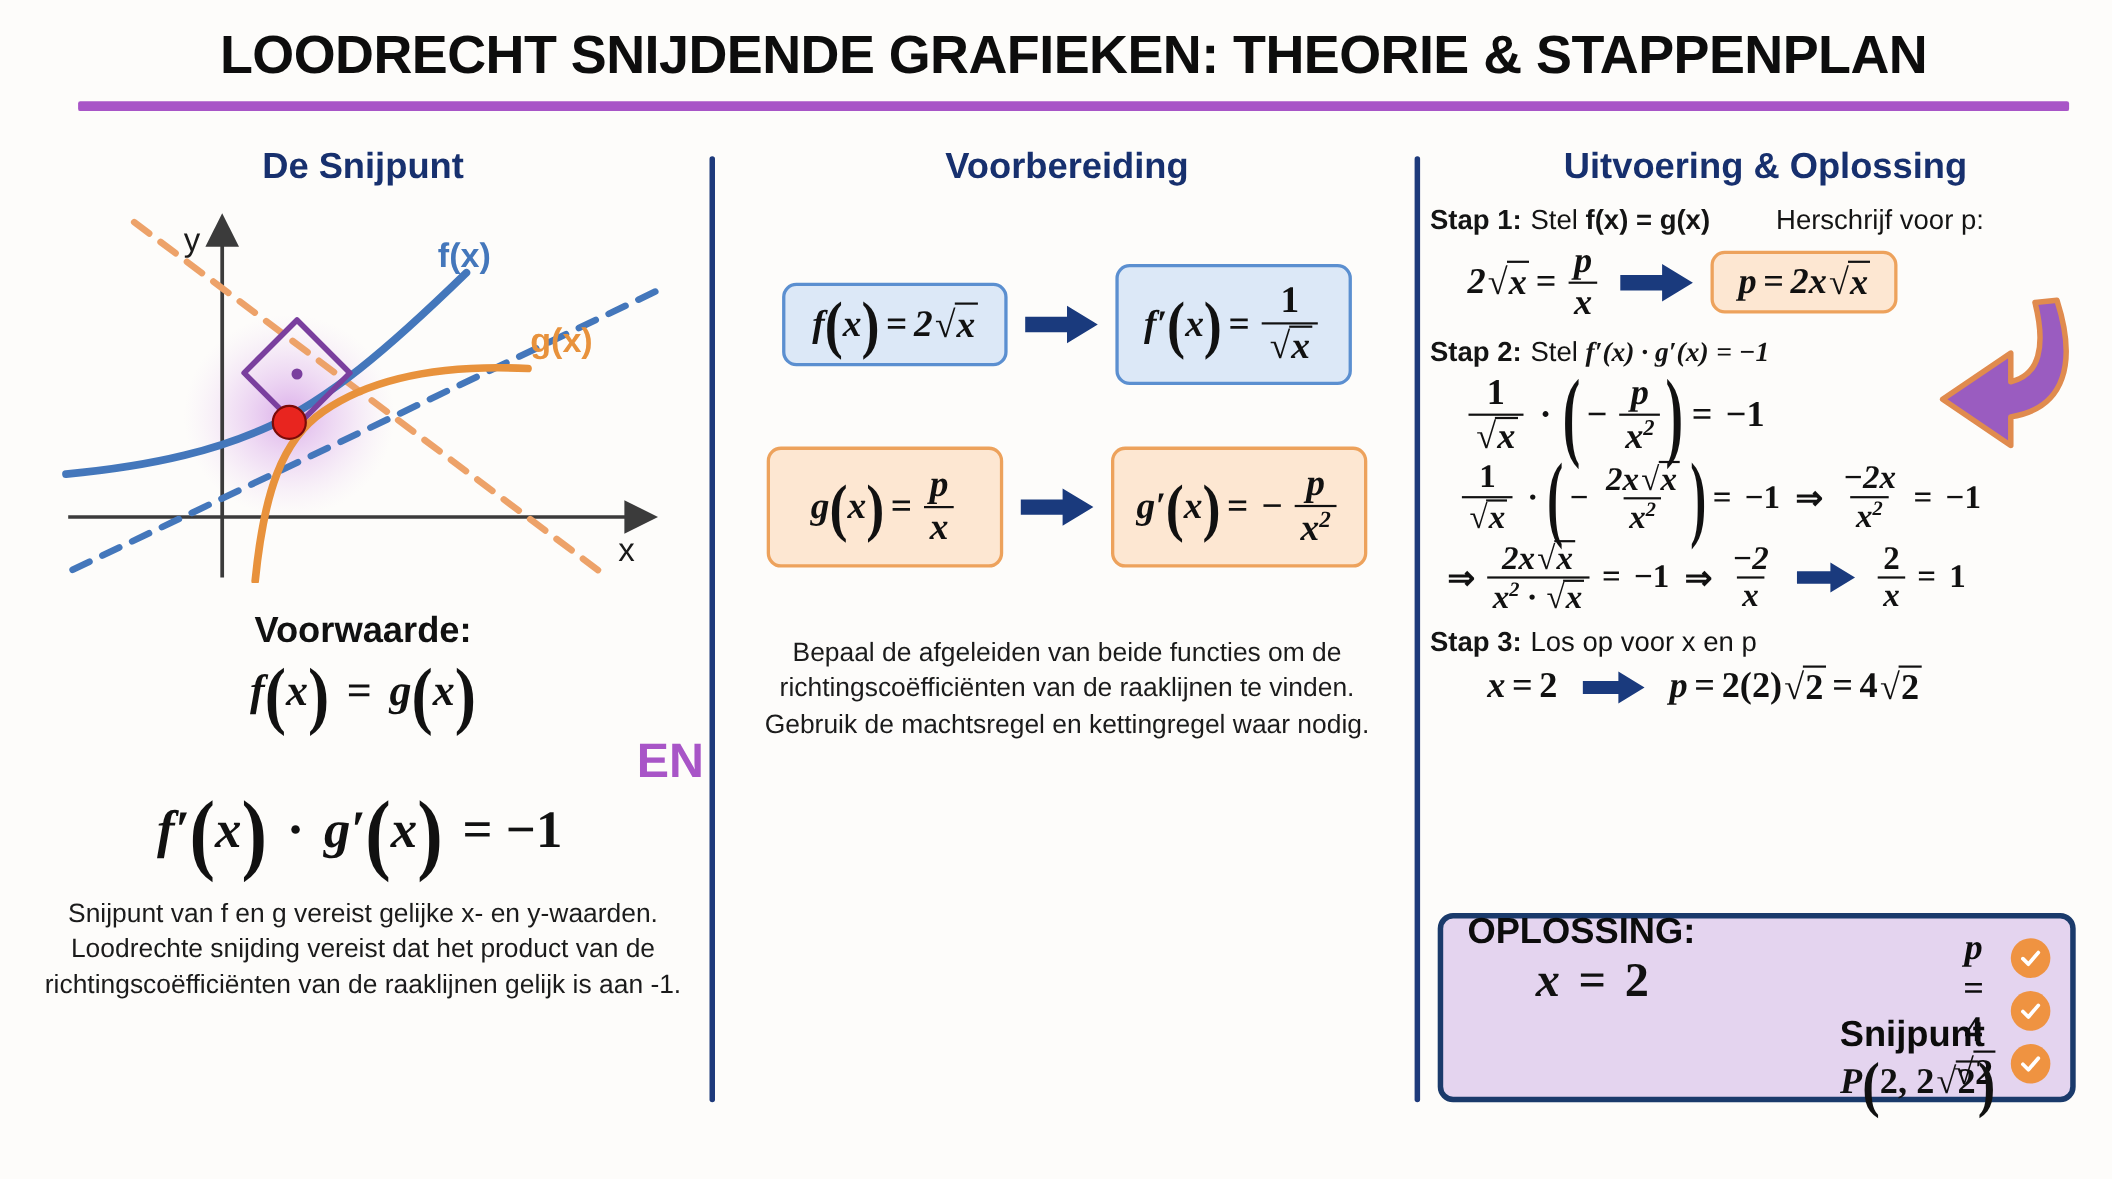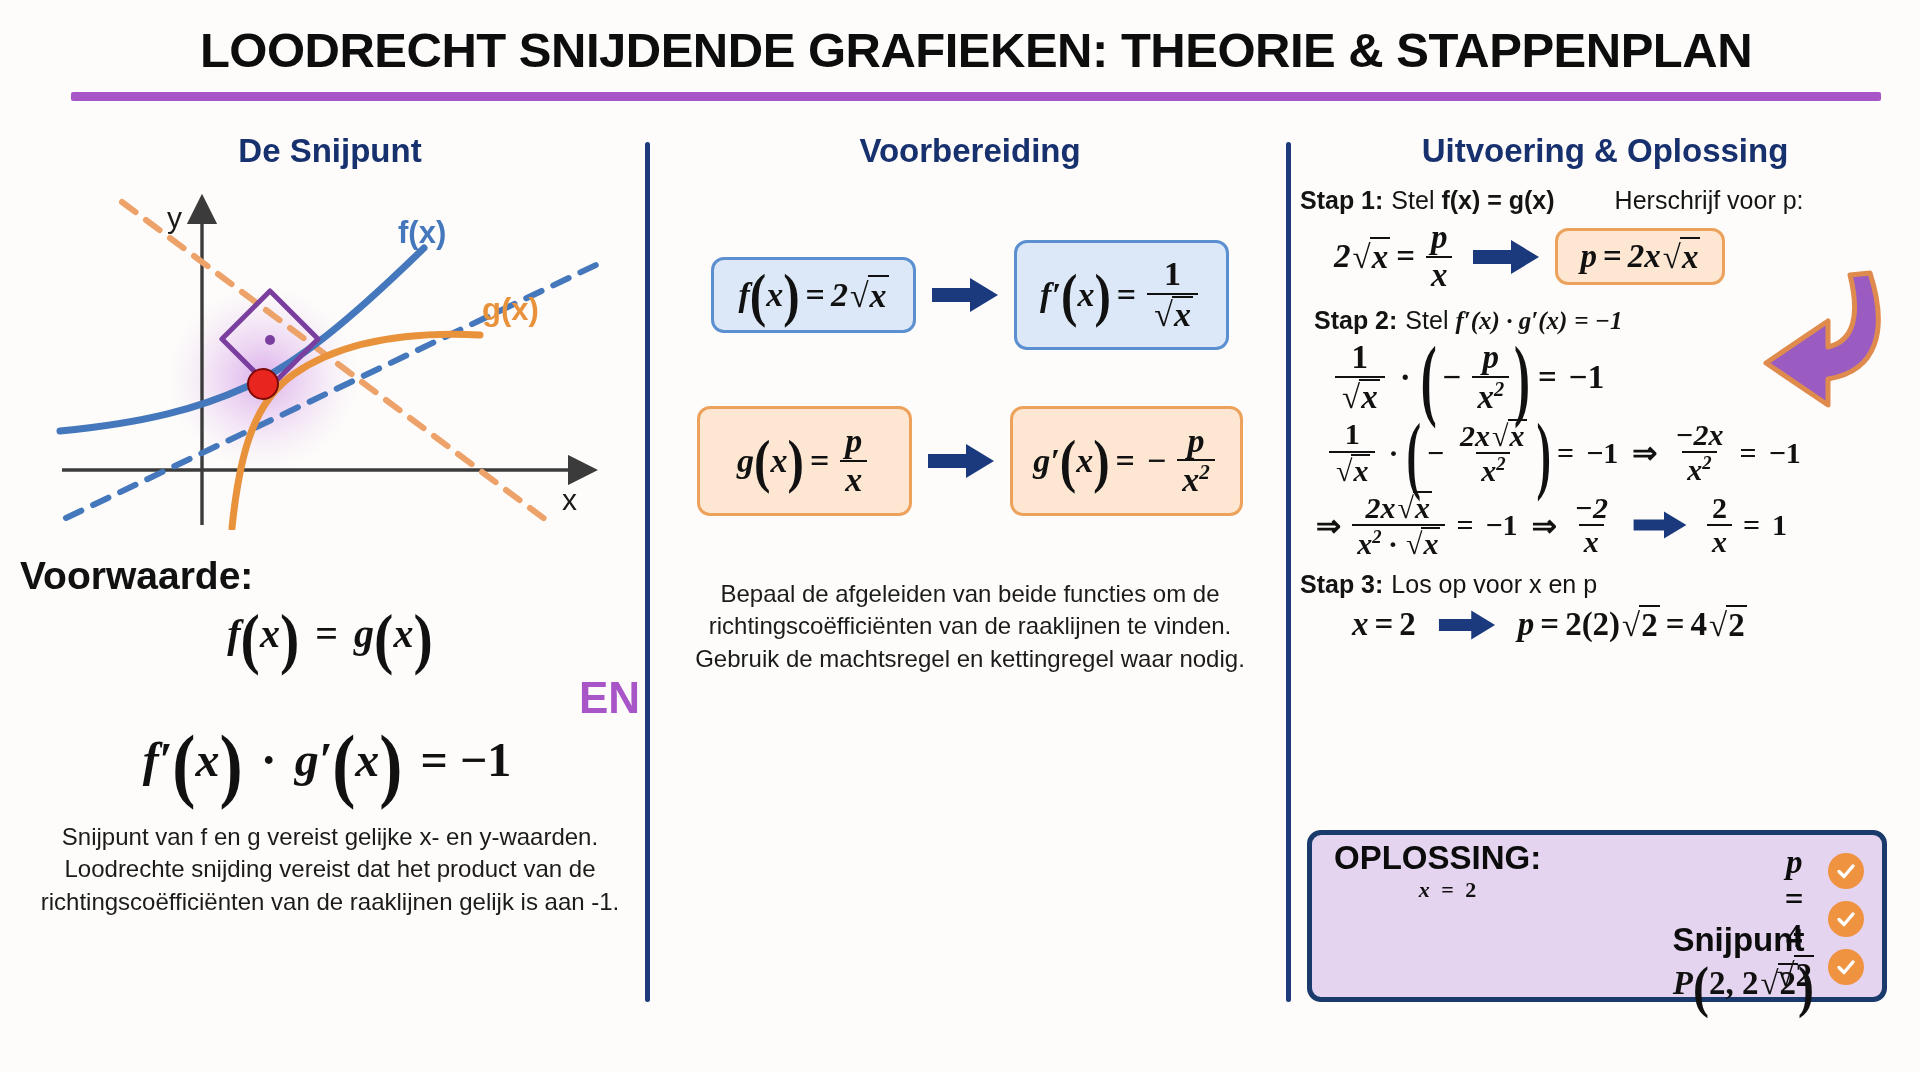--- a/index.html
+++ b/index.html
@@ -39,21 +39,21 @@
     color: #17306e; font-family: "Liberation Sans", sans-serif;
     margin-bottom: 6px;
   }
 
   
   .graph-box { position: relative; width: 560px; height: 360px; margin: 10px auto 0; }
   .graph-box svg { display: block; }
 
   
   .cond-label {
-    text-align: left; font-size: 39px; font-weight: bold; color: #111;
+    text-align: center; font-size: 33px; font-weight: bold; color: #111;
     margin-top: 14px;
   }
   .math { font-family: "Liberation Serif", serif; font-style: italic; font-weight: bold; color: #111; }
   .cond-eq { text-align: center; font-size: 40px; margin-top: 6px; }
   .cond-en { text-align: right; font-size: 44px; font-weight: bold; color: #a855c7; margin-top: 2px; font-family: Liberation Sans, sans-serif; }
   .cond-eq2 { text-align: center; font-size: 48px; margin-top: 2px; }
 
   .body-text {
     margin: 16px auto 0; width: 580px; text-align: center;
     font-size: 24px; line-height: 1.35; color: #1b1b1b;
@@ -280,21 +280,21 @@
           <path d="M2 13 H40 V3 L68 20 L40 37 V27 H2 Z" fill="#1a3a7d"></path>
         </svg>
         <div class="obox">
           <span>p</span>
             <span class="op">=</span>
             <span>2x</span>
             <span class="sqrt"><span class="rad">x</span></span>
         </div>
       </div>
 
-      <div class="step-head" style="display:flex; align-items:baseline; gap:8px; margin-top:14px;margin-left:14px;">
+      <div class="step-head" style="display:flex; align-items:baseline; gap:8px; margin-top:14px;">
         <b>Stap 2:</b>
         <span>Stel <span class="mi">f′(x) · g′(x)</span> <span class="mi">= −1</span></span>
       </div>
 
       <div style="position:relative;">
 
         <svg style="position:absolute; left:392px; top:-74px;" width="200" height="190" viewBox="0 0 200 190">
           <path d="M178 6 C 196 62 186 104 136 112 L136 138 L74 96 L136 54 L136 80 C 162 74 168 48 158 8 Z" fill="#9a5cc0" stroke="#e08b4e" stroke-width="5" stroke-linejoin="round"></path>
         </svg>
 
@@ -384,21 +384,21 @@
           <span style="font-style:normal">4</span>
         <span class="sqrt"><span class="rad" style="font-style:normal">2</span></span>
       </div>
     </div>
   </div>
 
   <div class="solbox">
     <div class="solrow">
       <div class="soltext">
         <span class="lbl-bold">OPLOSSING:</span>
-        <span class="math" style="font-size:22px; margin-left:20px;">x <span class="op">=</span> <span style="font-style:normal">2</span></span>
+        <span class="math" style="font-size:44px; margin-left:20px;">x <span class="op">=</span> <span style="font-style:normal">2</span></span>
       </div>
       <div class="check">
         <svg width="22" height="22" viewBox="0 0 22 22">
             <path d="M4 11.5 L9 16.5 L18 6" stroke="#fff" stroke-width="3.4" fill="none" stroke-linecap="round" stroke-linejoin="round"></path>
           </svg>
       </div>
     </div>
 
     <div class="solrow">
       <div class="soltext math" style="font-size:33px">

